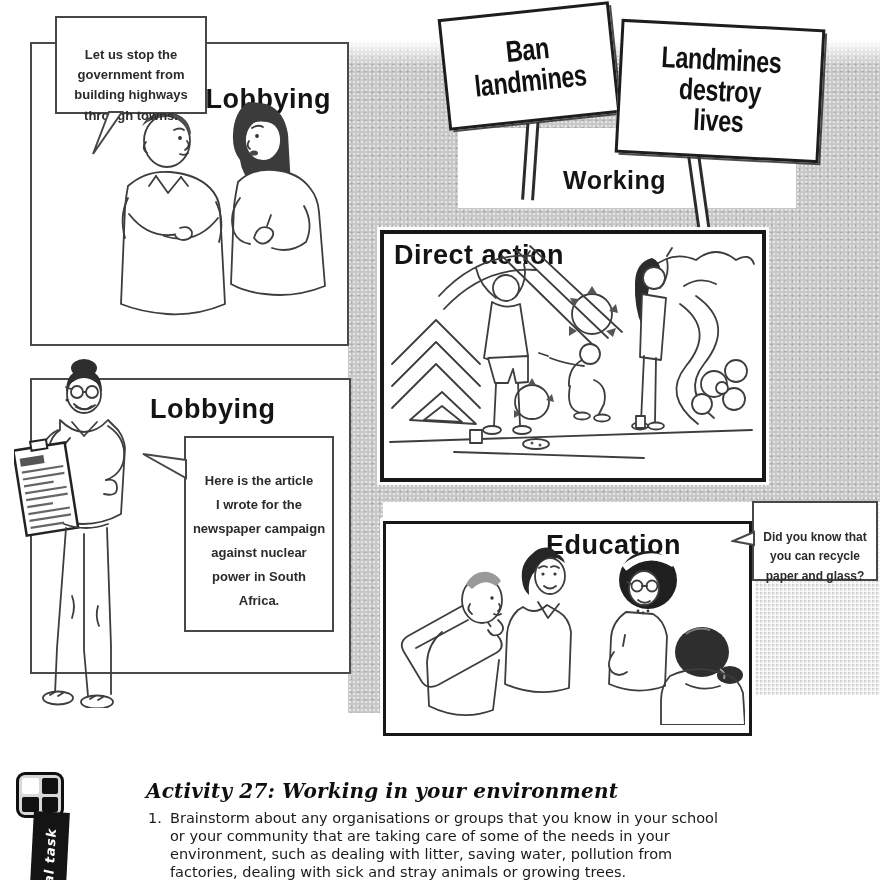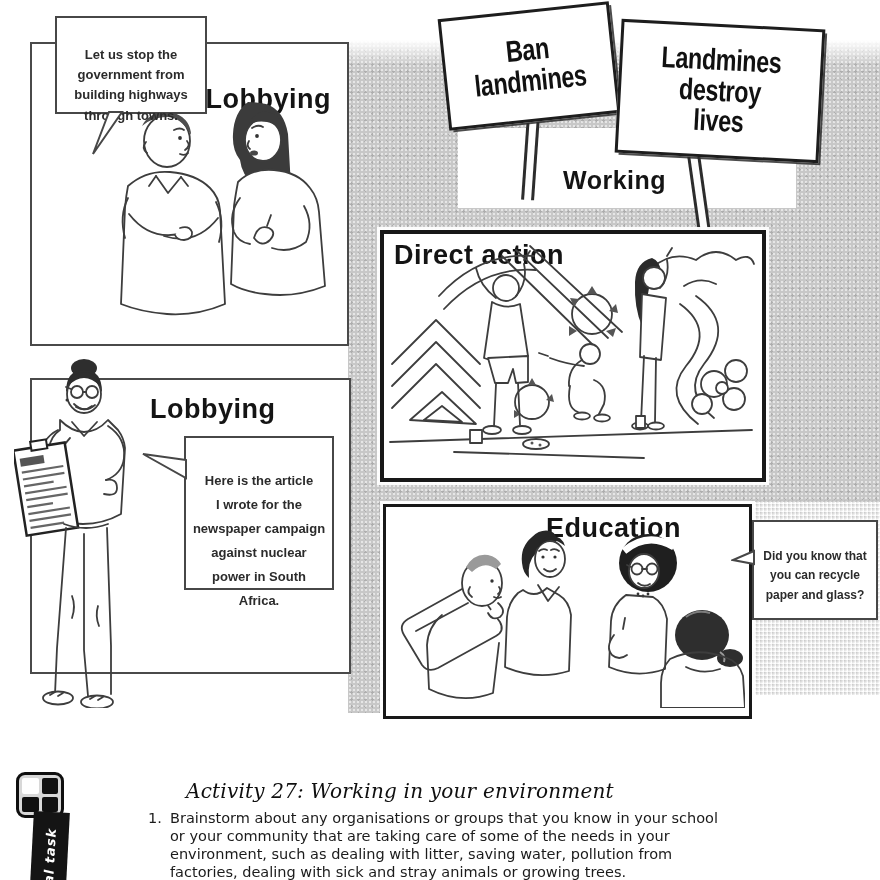--- a/index.html
+++ b/index.html
@@ -46,22 +46,22 @@
              display:grid;grid-template-columns:1fr 1fr;grid-template-rows:1fr 1fr;
              gap:3px;padding:3px;}
   .task-icon div{background:#101010;border-radius:2px;}
   .task-icon div:first-child{background:#ffffff;}
   .ribbon{position:absolute;left:32px;top:812px;width:36px;height:72px;background:#141414;
           transform:rotate(3deg);display:flex;justify-content:center;}
   .ribbon span{writing-mode:vertical-rl;transform:rotate(180deg);color:#fff;
                font-style:italic;font-weight:600;font-size:13px;letter-spacing:1px;
                font-family:"DejaVu Sans",sans-serif;margin-top:2px;}
   .activity-title{position:absolute;left:146px;top:779px;
-                  font-family:"DejaVu Serif",serif;font-style:italic;font-weight:400;
-                  font-size:20px;color:#0f0f0f;letter-spacing:.2px;margin-left:40px;}
+                  font-family:"DejaVu Serif",serif;font-style:italic;font-weight:700;
+                  font-size:20px;color:#0f0f0f;letter-spacing:.2px;}
   .activity-item{position:absolute;left:148px;top:810px;width:580px;display:flex;
                  font-family:"DejaVu Sans",sans-serif;font-size:14.5px;line-height:1.24;
                  font-weight:500;color:#1b1b1b;}
   .activity-item .num{width:22px;flex:none;}
 
   svg .ln{stroke:#3d3d3d;stroke-width:1.8;fill:none;stroke-linecap:round;stroke-linejoin:round;}
   svg .fw{fill:#fff;}
 </style>
 </head>
 <body>
@@ -183,21 +183,21 @@
       <ellipse class="ln fw" cx="152" cy="210" rx="13" ry="5"></ellipse>
       <circle cx="148" cy="209" r="1.5" fill="#555"></circle>
         <circle cx="156" cy="211" r="1.5" fill="#555"></circle>
       <rect class="ln fw" x="252" y="182" width="9" height="12"></rect>
     </svg>
   </div>
 
   <div class="panel" style="left:30px;top:378px;width:317px;height:292px;">
     <div class="panel-label" style="left:118px;top:16px;">Lobbying</div>
 
-    <div class="bubble" style="left:152px;top:56px;width:150px;height:154px;line-height:1.85;text-align:center;">
+    <div class="bubble" style="left:152px;top:56px;width:150px;height:196px;line-height:1.85;text-align:center;">
       <span>Here is the article
 I wrote for the
 newspaper campaign
 against nuclear
 power in South
 Africa.</span>
       <svg width="46" height="32" style="left:-45px;top:14px;">
         <path d="M45 8 L2 2 L45 26 Z" fill="#fff" stroke="#474747" stroke-width="2"></path>
       </svg>
     </div>
@@ -228,21 +228,21 @@
     <path class="ln" d="M94 70 q18 12 16 32 q-2 16 -18 22"></path>
     <path class="ln fw" d="M92 124 q11 -2 11 8 q0 9 -13 6"></path>
     <path class="ln" d="M50 168 q22 8 44 0"></path>
     <path class="ln" d="M52 172 l-9 120 l-2 46 M70 178 l0 116 l4 46 M93 172 l4 118 l0 48"></path>
     <path class="ln" d="M58 240 q4 10 0 22 M84 250 q-3 10 1 20"></path>
     <ellipse class="ln fw" cx="44" cy="342" rx="15" ry="6.5"></ellipse>
     <ellipse class="ln fw" cx="83" cy="346" rx="16" ry="6.5"></ellipse>
     <path class="ln" d="M36 339 l5 -3 M44 340 l5 -3 M76 343 l5 -3 M84 344 l5 -3" stroke-width="1.2"></path>
   </svg>
 
-  <div class="panel heavy" style="left:383px;top:504px;width:363px;height:209px;border-width:3px;">
+  <div class="panel heavy" style="left:383px;top:521px;width:363px;height:209px;border-width:3px;">
     <div class="panel-label" style="left:160px;top:8px;">Education</div>
 
     <svg width="359" height="201" viewBox="0 0 359 201" style="position:absolute;left:0;top:0;">
       <path class="ln" d="M18 128 q-6 -10 4 -16 l54 -30 q10 -5 16 3 l22 30 q5 9 -4 14 l-58 32 q-10 5 -16 -3 z" fill="#ececec"></path>
       <path class="ln" d="M30 124 l52 -28"></path>
 
       <path class="ln" d="M56 108 q-14 12 -15 30 l2 44 q32 16 64 4 l6 -50" fill="#f2f2f2"></path>
       <ellipse class="ln fw" cx="96" cy="76" rx="20" ry="23"></ellipse>
       <path d="M80 60 q8 -14 22 -12 q9 2 13 9 l-5 5 q-12 -9 -24 3 z" fill="#9a9a9a" stroke="none"></path>
       <path class="ln" d="M84 80 q-4 6 2 10"></path>
@@ -275,21 +275,21 @@
 
       <ellipse cx="316" cy="128" rx="27" ry="25" fill="#2e2e2e" stroke="none"></ellipse>
       <path d="M300 110 q10 -8 24 -4" stroke="#7d7d7d" stroke-width="2" fill="none"></path>
       <ellipse cx="344" cy="151" rx="13" ry="9" fill="#2e2e2e" stroke="none"></ellipse>
       <path d="M334 145 q6 4 4 10" stroke="#9a9a9a" stroke-width="2" fill="none"></path>
       <path class="ln" d="M284 152 q-9 10 -9 24 l0 25 h84 l-2 -32 q-4 -14 -16 -18 q-30 -12 -57 1 z" fill="#f4f4f4"></path>
       <path class="ln" d="M300 160 q16 8 34 2"></path>
     </svg>
   </div>
 
-  <div class="bubble" style="left:752px;top:520px;width:126px;height:100px;font-size:12px;line-height:1.6;padding:6px 2px;">
+  <div class="bubble" style="left:752px;top:501px;width:126px;height:80px;font-size:12px;line-height:1.6;padding:6px 2px;">
     <span>Did you know that
 you can recycle
 paper and glass?</span>
     <svg width="24" height="20" style="left:-23px;top:26px;">
       <path d="M23 3 L2 12 L23 16 Z" fill="#fff" stroke="#474747" stroke-width="2"></path>
     </svg>
   </div>
 
   <div>
     <div class="task-icon">

